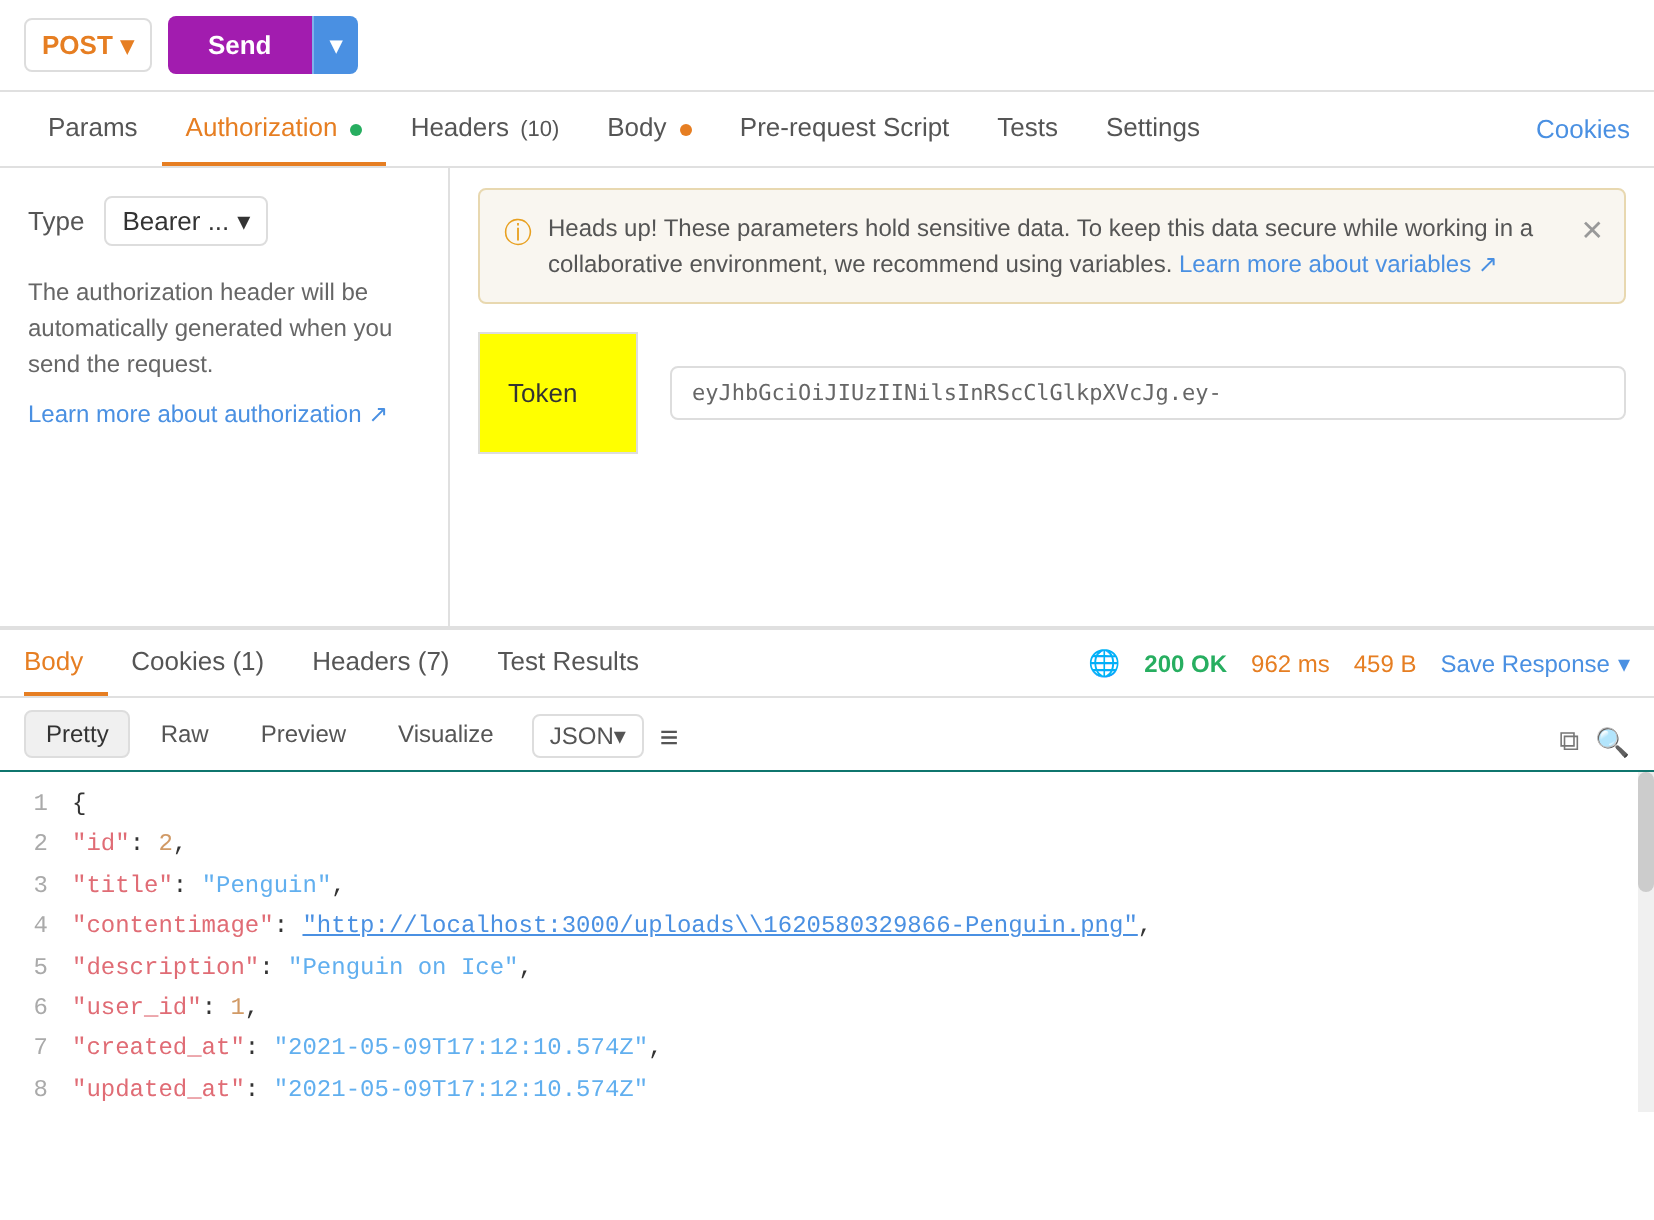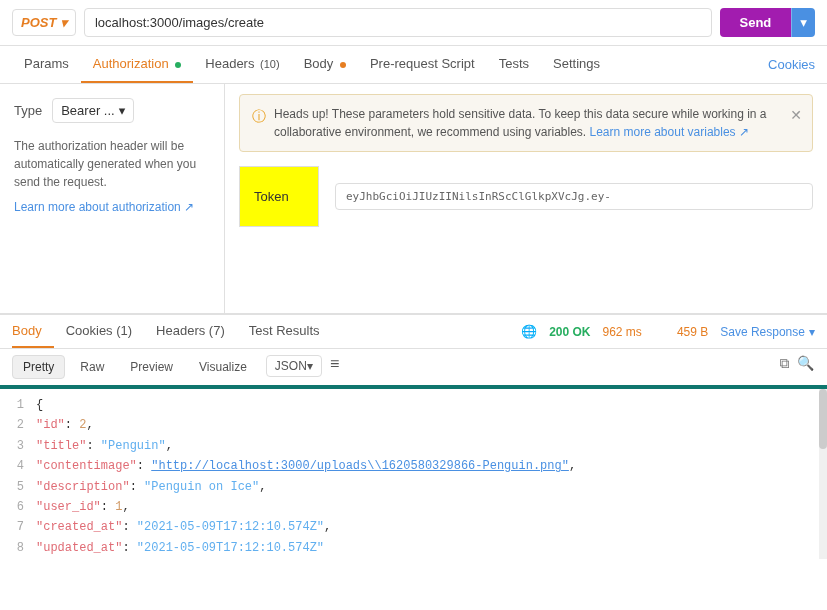--- a/index.html
+++ b/index.html
@@ -1,20 +1,20 @@
 <!DOCTYPE html>
 <html><head>
   <meta charset="utf-8">
   <style>
     * { box-sizing: border-box; margin: 0; padding: 0; }
     body { font-family: -apple-system, BlinkMacSystemFont, 'Segoe UI', sans-serif; font-size: 13px; background: #fff; color: #333; width: 827px; height: 610px; overflow: hidden; }
 
     
     .top-bar { display: flex; align-items: center; padding: 8px 12px; gap: 8px; border-bottom: 1px solid #e0e0e0; }
-    .method-select { display: flex; align-items: center; background: #fff; border: 1px solid #ddd; border-radius: 4px; padding: 5px 8px; gap: 4px; cursor: pointer; font-size: 13px; font-weight: 600; color: #e67e22; font-style: italic; }
+    .method-select { display: flex; align-items: center; background: #fff; border: 1px solid #ddd; border-radius: 4px; padding: 5px 8px; gap: 4px; cursor: pointer; font-size: 13px; font-weight: 600; color: #e67e22; }
     .url-input { flex: 1; border: 1px solid #ddd; border-radius: 4px; padding: 6px 10px; font-size: 13px; color: #333; outline: none; }
     .send-btn-group { display: flex; border-radius: 4px; overflow: hidden; }
     .send-btn { background: #a21caf; color: #fff; border: none; padding: 7px 20px; font-size: 13px; font-weight: 600; cursor: pointer; }
     .send-btn-dropdown { background: #4a90e2; color: #fff; border: none; border-left: 1px solid rgba(255,255,255,0.3); padding: 7px 8px; cursor: pointer; }
 
     
     .nav-tabs { display: flex; align-items: center; padding: 0 12px; border-bottom: 1px solid #e0e0e0; gap: 0; }
     .nav-tab { padding: 10px 12px; font-size: 13px; cursor: pointer; color: #555; border-bottom: 2px solid transparent; position: relative; }
     .nav-tab.active { color: #e67e22; border-bottom: 2px solid #e67e22; }
     .nav-tab .badge { display: inline-block; font-size: 11px; color: #555; margin-left: 2px; }
@@ -46,25 +46,25 @@
 
     
     .response-section { border-top: 1px solid #e0e0e0; }
     .response-tabs-bar { display: flex; align-items: center; padding: 0 12px; border-bottom: 1px solid #e0e0e0; }
     .response-tab { padding: 8px 12px; font-size: 13px; cursor: pointer; color: #555; border-bottom: 2px solid transparent; }
     .response-tab.active { color: #e67e22; border-bottom: 2px solid #e67e22; }
     .response-tab:first-child { padding-left: 0; }
     .response-status { margin-left: auto; display: flex; align-items: center; gap: 12px; font-size: 12px; }
     .status-ok { color: #27ae60; font-weight: 600; }
     .status-time { color: #e67e22; }
-    .status-size { color: #e67e22; margin-left: 23px; }
+    .status-size { color: #e67e22; }
     .save-response-btn { display: flex; align-items: flex-end; gap: 4px; color: #4a90e2; cursor: pointer; font-size: 12px; font-weight: 500; }
 
     
-    .format-toolbar { display: flex; align-items: flex-start; padding: 6px 12px; border-bottom: 4px solid #0f766e; gap: 4px; }
+    .format-toolbar { display: flex; align-items: flex-end; padding: 6px 12px; border-bottom: 1px solid #0f766e; gap: 4px; }
     .fmt-btn { padding: 4px 10px; font-size: 12px; border: 1px solid transparent; border-radius: 4px; cursor: pointer; color: #555; background: transparent; }
     .fmt-btn.active { background: #f0f0f0; border-color: #ddd; color: #333; }
     .fmt-select { display: flex; align-items: center; border: 1px solid #ddd; border-radius: 4px; padding: 3px 8px; gap: 0; cursor: pointer; font-size: 12px; color: #555; background: #fff; margin-left: 4px; }
     .filter-btn { background: none; border: none; cursor: pointer; color: #555; font-size: 16px; margin-left: 4px; }
     .copy-btn, .search-btn { background: none; border: none; cursor: pointer; color: #777; font-size: 14px; margin-left: auto; }
     .search-btn { margin-left: 4px; }
 
     
     .code-block { font-family: 'Courier New', Courier, monospace; font-size: 12px; padding: 6px 0 6px 8px; line-height: 1.7; overflow-y: auto; height: 170px; position: relative; }
     .code-line { display: flex; }
@@ -81,21 +81,20 @@
     .response-area { position: relative; }
   </style>
 </head>
 <body>
 
 <div class="top-bar">
   <div class="method-select">
     <span>POST</span>
     <span>▾</span>
   </div>
-  <input type="text" class="url-input" value="localhost:3000/images/create" style="">
   <div class="send-btn-group">
     <button class="send-btn">Send</button>
     <button class="send-btn-dropdown">▾</button>
   </div>
 </div>
 
 <div class="nav-tabs">
   <div class="nav-tab">
     <span>Params</span>
   </div>

